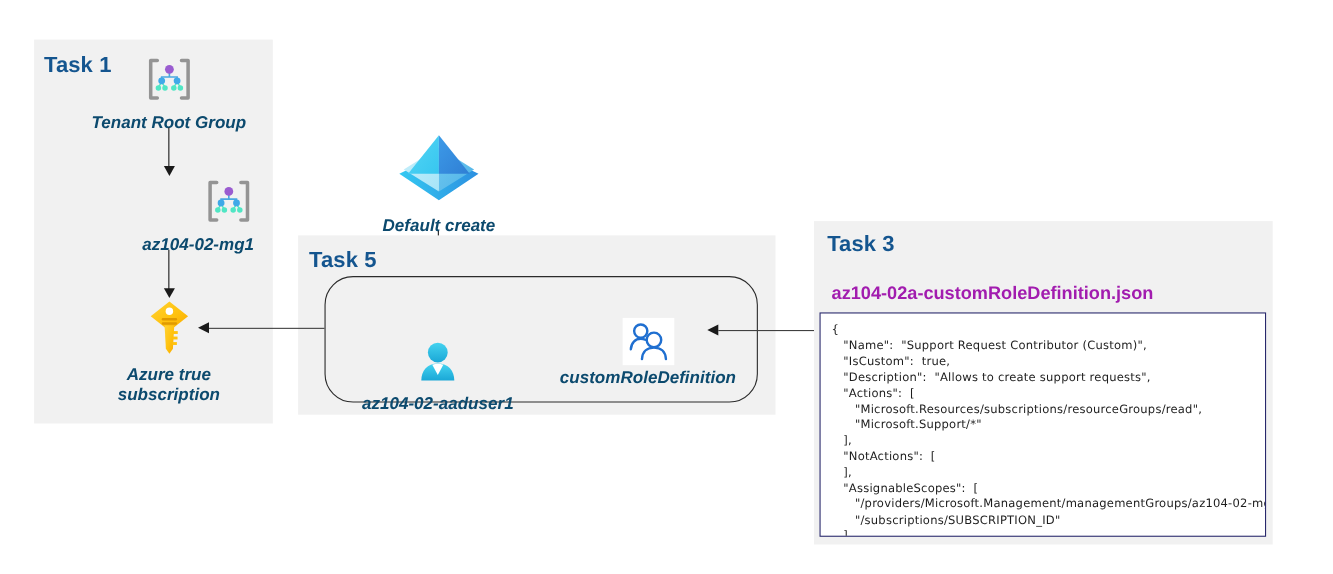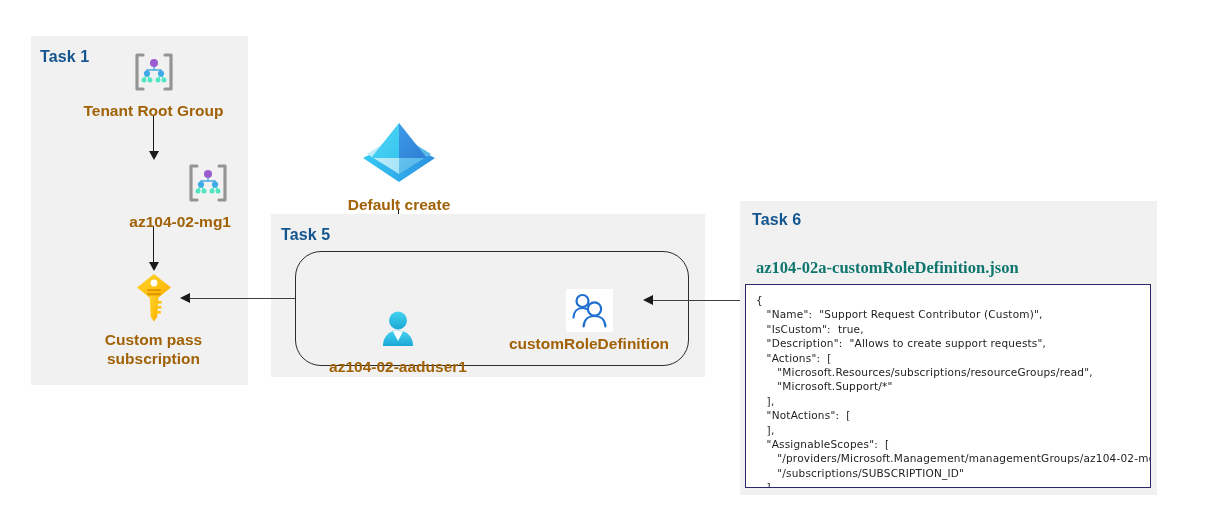--- a/index.html
+++ b/index.html
@@ -19,38 +19,39 @@
     overflow: hidden;
   }
 
   
   .panel {
     position: absolute;
     background: #f1f1f1;
   }
   .panel-title {
     position: absolute;
-    font-size: 16px;
+    font-size: 20px;
     font-weight: bold;
     color: #14558f;
     letter-spacing: .1px;
     white-space: nowrap;
   }
 
   
   .node {
     position: absolute;
     text-align: center;
   }
   .node-caption {
     font-size: 15.5px;
     font-weight: bold;
-    color: #a16207;
+    color: #0c4a6e;
     line-height: 19px;
     white-space: nowrap;
+    font-style: italic;
   }
   .node-caption.wrap { white-space: normal; }
 
   
   .vline {
     position: absolute;
     width: 0;
     border-left: 1.6px solid #1a1a1a;
   }
   .hline {
@@ -79,23 +80,22 @@
     border: 1.4px solid #2b2b2b;
     border-radius: 26px;
     background: transparent;
   }
 
   
   .file-name {
     position: absolute;
     font-size: 16.5px;
     font-weight: bold;
-    color: #0f766e;
+    color: #a21caf;
     white-space: nowrap;
-    font-family: Liberation Serif, serif;
   }
   .code-box {
     position: absolute;
     background: #ffffff;
     border: 1.4px solid #28286b;
     box-sizing: border-box;
     padding: 8px 10px 6px 10px;
     overflow: hidden;
   }
   .code-line {
@@ -174,21 +174,21 @@
         <path d="M23 2 L40 15.5 L23 29 L6 15.5 Z" fill="url(#keygrad)"></path>
         <circle cx="23" cy="11" r="3.4" fill="#ffffff"></circle>
         <rect x="16" y="17" width="14" height="2.3" rx="1.1" fill="#e09a00"></rect>
         <rect x="16" y="21" width="14" height="2.3" rx="1.1" fill="#e09a00"></rect>
         <path d="M18.6 24 L27.4 24 L26.2 45 L23 49.5 L19.8 45 Z" fill="url(#keygrad)"></path>
         <rect x="26.0" y="29" width="4.6" height="2.6" fill="#ffc20e"></rect>
         <rect x="25.8" y="34" width="4.6" height="2.6" fill="#ffc20e"></rect>
         <rect x="25.6" y="39" width="4.2" height="2.6" fill="#ffc20e"></rect>
       </svg>
     </span>
-    <div class="node-caption wrap" style="margin-top:2px;">Custom pass</div>
+    <div class="node-caption wrap" style="margin-top:2px;">Azure true</div>
     <div class="node-caption wrap">subscription</div>
   </div>
 
   <div class="node" style="left:325px; top:118px; width:148px;">
     <span class="icon-wrap">
       <svg width="84" height="74" viewBox="0 0 84 74">
         <defs>
           <linearGradient id="aadL" x1="0" y1="0" x2="1" y2="1">
             <stop offset="0%" stop-color="#55d6f5"></stop>
             <stop offset="100%" stop-color="#37c6ef"></stop>
@@ -260,21 +260,21 @@
     <div class="node-caption" style="margin-top:2px;">customRoleDefinition</div>
   </div>
 
   <div class="hline" style="left:190px; top:298px; width:105px;"></div>
   <div class="arrow-left" style="left:180px; top:293px;"></div>
 
   <div class="hline" style="left:653px; top:300px; width:88px;"></div>
   <div class="arrow-left" style="left:643px; top:295px;"></div>
 
   <div class="panel" style="left:740px; top:201px; width:417px; height:294px;"></div>
-  <div class="panel-title" style="left:752px; top:211px;">Task 6</div>
+  <div class="panel-title" style="left:752px; top:211px;">Task 3</div>
 
   <div class="file-name" style="left:756px; top:258px;">az104-02a-customRoleDefinition.json</div>
 
   <div class="code-box" style="left:745px; top:284px; width:406px; height:204px;">
     <div id="code-lines">
         <div class="code-line">{</div>
         <div class="code-line">   "Name":  "Support Request Contributor (Custom)",</div>
         <div class="code-line">   "IsCustom":  true,</div>
         <div class="code-line">   "Description":  "Allows to create support requests",</div>
         <div class="code-line">   "Actions":  [</div>

